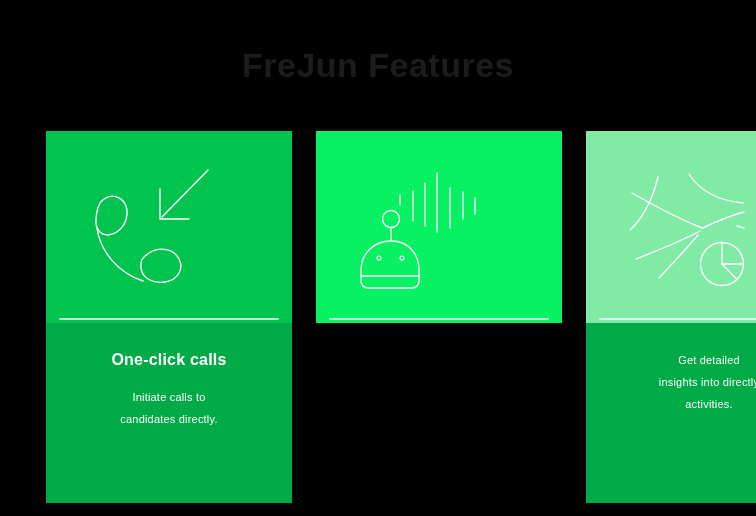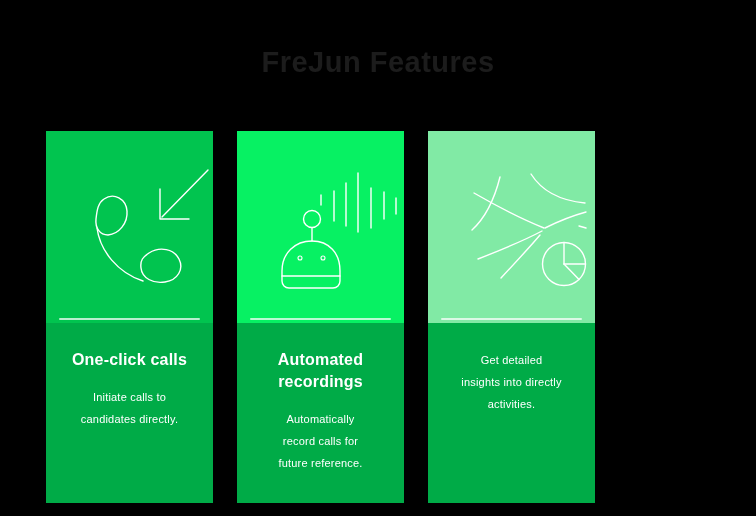--- a/index.html
+++ b/index.html
@@ -7,32 +7,32 @@
   .stage {
     position:relative;
     width:756px; height:516px;
     overflow:hidden;
     font-family:"Liberation Sans", sans-serif;
   }
   .title {
     position:absolute;
     top:46px; left:0; right:0;
     text-align:center;
-    font-size:29px;
+    font-size:34px;
     font-weight:700;
     letter-spacing:0.5px;
   }
   .cards {
     position:absolute;
     top:131px; left:46px;
     display:flex;
     gap:24px;
   }
   .card {
-    width:167px; height:372px;
+    width:246px; height:372px;
     display:flex;
     flex-direction:column;
   }
   .card-top {
     position:relative;
     height:192px;
     flex:none;
   }
   .card-top svg { position:absolute; left:0; top:0; }
   .divider {
@@ -109,27 +109,20 @@
             <circle cx="75" cy="88" r="8.5"></circle>
             <line x1="75" y1="97" x2="75" y2="110"></line>
             <path d="M45,145 L45,140 C45,122 58,110 75,110 C92,110 103,122 103,140 L103,145 Z"></path>
             <path d="M45,145 L45,150 C45,154 48,157 52,157 L96,157 C100,157 103,154 103,150 L103,145"></path>
             <circle cx="63" cy="127" r="2" stroke-width="1.1"></circle>
             <circle cx="86" cy="127" r="2" stroke-width="1.1"></circle>
           </g>
         </svg>
         <div class="divider"></div>
       </div>
-      <div class="card-bottom" style="background-color: rgb(0, 171, 71);">
-        <div class="card-heading">Automated
-recordings</div>
-        <div class="card-body">Automatically
-record calls for
-future reference.</div>
-      </div>
     </div>
 
     <div class="card">
       <div class="card-top" style="background-color: rgb(129, 234, 165);">
         <svg width="206" height="192" viewBox="0 0 206 192">
           <g class="icon-stroke" stroke-width="1.3">
             <path d="M72,46 C66,70 56,88 44,99"></path>
             <path d="M103,43 C115,62 136,70 157,72"></path>
             <path d="M46,62 C72,77 96,89 116,97"></path>
             <path d="M117,97 C133,89 147,84 158,81"></path>

